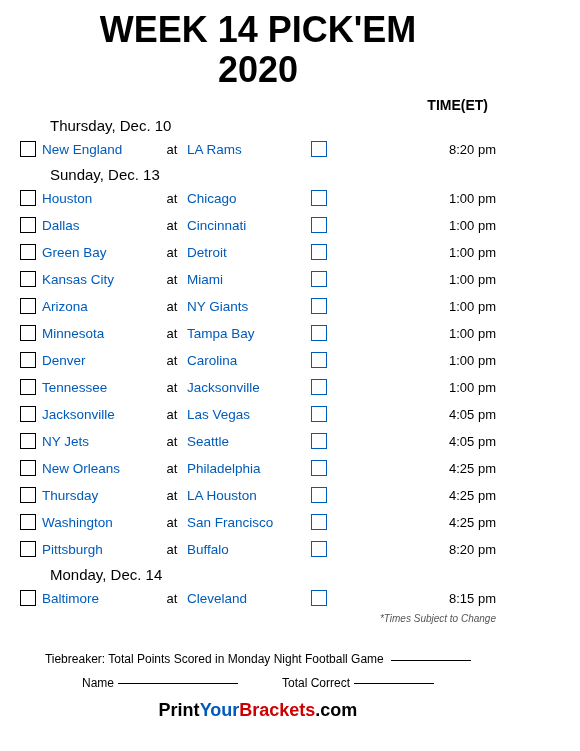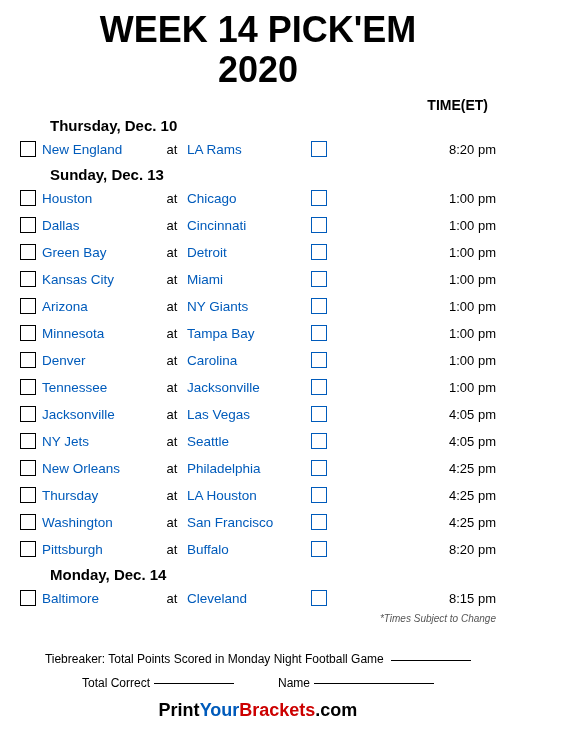--- a/index.html
+++ b/index.html
@@ -17,21 +17,21 @@
     }
     .title {
       text-align: center;
       font-size: 36px;
       font-weight: 900;
       font-family: Arial Black, Arial, sans-serif;
       line-height: 1.1;
       margin-bottom: 8px;
     }
     .section-header {
-      font-weight: bold;
+      font-weight: normal;
       font-size: 15px;
       margin: 4px 0 2px 30px;
     }
     .header-row {
       display: flex;
       justify-content: space-between;
       align-items: center;
       margin-bottom: 2px;
       padding: 0 0 0 30px;
     }
@@ -310,25 +310,25 @@
   <div class="footer-note">*Times Subject to Change</div>
 
   <div class="tiebreaker">
     <span>Tiebreaker:</span>
     <span>Total Points Scored in Monday Night Football Game</span>
     <span class="tiebreaker-line"></span>
   </div>
 
   <div class="name-correct-row">
     <div class="name-field">
+      <span>Name</span>
+      <span class="underline-field"></span>
+    </div>
+    <div class="name-field">
       <span>Total Correct</span>
       <span class="underline-field" style="width:80px;"></span>
     </div>
-    <div class="name-field">
-      <span>Name</span>
-      <span class="underline-field"></span>
-    </div>
   </div>
 
   <div class="brand">
     <span class="brand-print">Print</span><span class="brand-your">Your</span><span class="brand-brackets">Brackets</span><span class="brand-dot-com">.com</span>
   </div>
 </div>
 
 </body></html>

